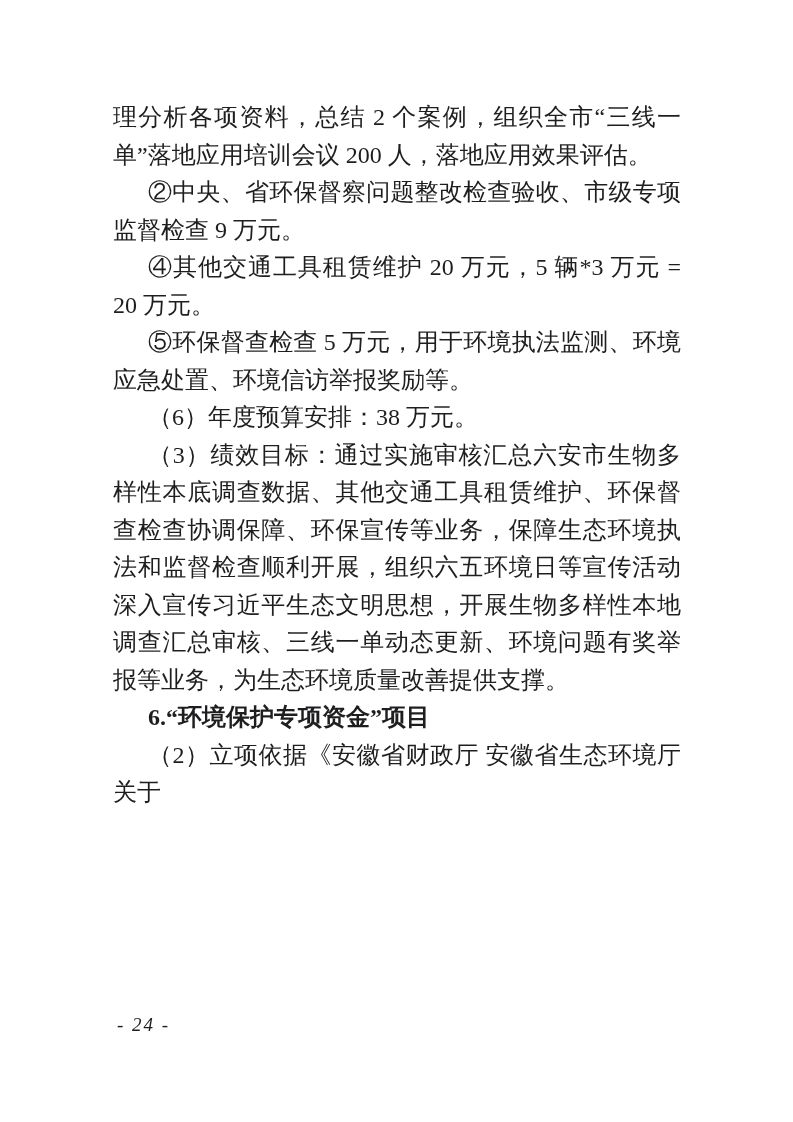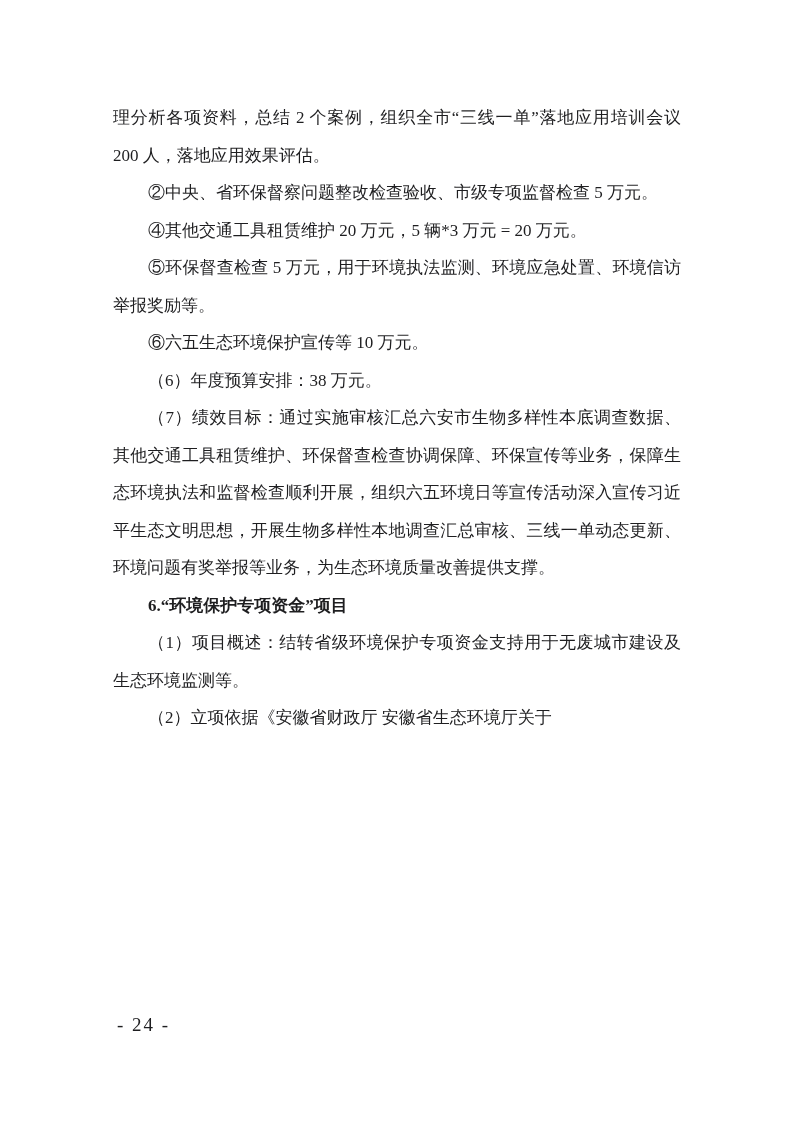--- a/index.html
+++ b/index.html
@@ -15,21 +15,21 @@
     height: 1122px;
     background: #ffffff;
     overflow: hidden;
     color: #1e1e20;
   }
   .content {
     position: absolute;
     left: 113px;
     top: 99px;
     width: 568px;
-    font-size: 17px;
+    font-size: 24px;
     line-height: 37.5px;
     text-align: justify;
     text-justify: inter-character;
   }
   .content p {
     text-indent: 35px;
     margin: 0;
   }
   .content p.first {
     text-indent: 0;
@@ -38,32 +38,31 @@
     font-weight: 700;
   }
   .page-number {
     position: absolute;
     left: 117px;
     top: 1013px;
     font-size: 19px;
     line-height: 24px;
     color: #1e1e20;
     letter-spacing: 2px;
+    font-style: italic;
   }
 </style>
 </head>
 <body>
 
 <div class="page">
   <div class="content">
     <p class="first">理分析各项资料，总结 2 个案例，组织全市“三线一单”落地应用培训会议 200 人，落地应用效果评估。</p>
-    <p>②中央、省环保督察问题整改检查验收、市级专项监督检查 5 万元。</p>
+    <p>②中央、省环保督察问题整改检查验收、市级专项监督检查 9 万元。</p>
     <p>④其他交通工具租赁维护 20 万元，5 辆*3 万元 = 20 万元。</p>
     <p>⑤环保督查检查 5 万元，用于环境执法监测、环境应急处置、环境信访举报奖励等。</p>
-    <p>⑥六五生态环境保护宣传等 10 万元。</p>
     <p>（6）年度预算安排：38 万元。</p>
-    <p>（7）绩效目标：通过实施审核汇总六安市生物多样性本底调查数据、其他交通工具租赁维护、环保督查检查协调保障、环保宣传等业务，保障生态环境执法和监督检查顺利开展，组织六五环境日等宣传活动深入宣传习近平生态文明思想，开展生物多样性本地调查汇总审核、三线一单动态更新、环境问题有奖举报等业务，为生态环境质量改善提供支撑。</p>
+    <p>（3）绩效目标：通过实施审核汇总六安市生物多样性本底调查数据、其他交通工具租赁维护、环保督查检查协调保障、环保宣传等业务，保障生态环境执法和监督检查顺利开展，组织六五环境日等宣传活动深入宣传习近平生态文明思想，开展生物多样性本地调查汇总审核、三线一单动态更新、环境问题有奖举报等业务，为生态环境质量改善提供支撑。</p>
     <p class="heading">6.“环境保护专项资金”项目</p>
-    <p>（1）项目概述：结转省级环境保护专项资金支持用于无废城市建设及生态环境监测等。</p>
     <p>（2）立项依据《安徽省财政厅 安徽省生态环境厅关于</p>
   </div>
   <div class="page-number">- 24 -</div>
 </div>
 
 </body></html>

